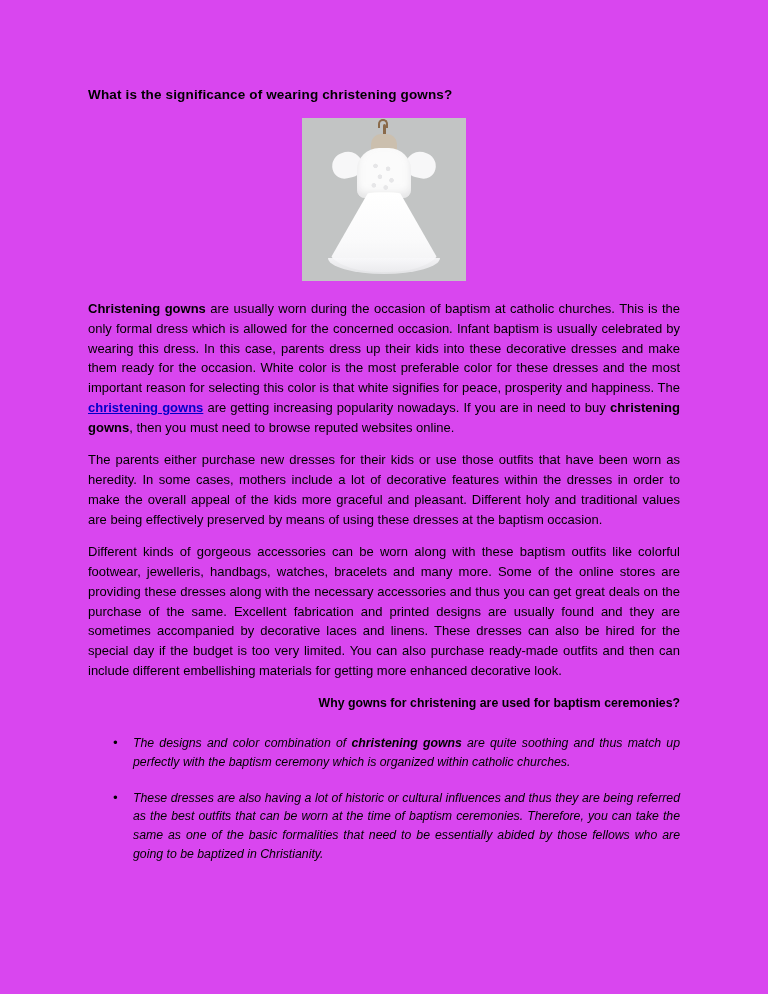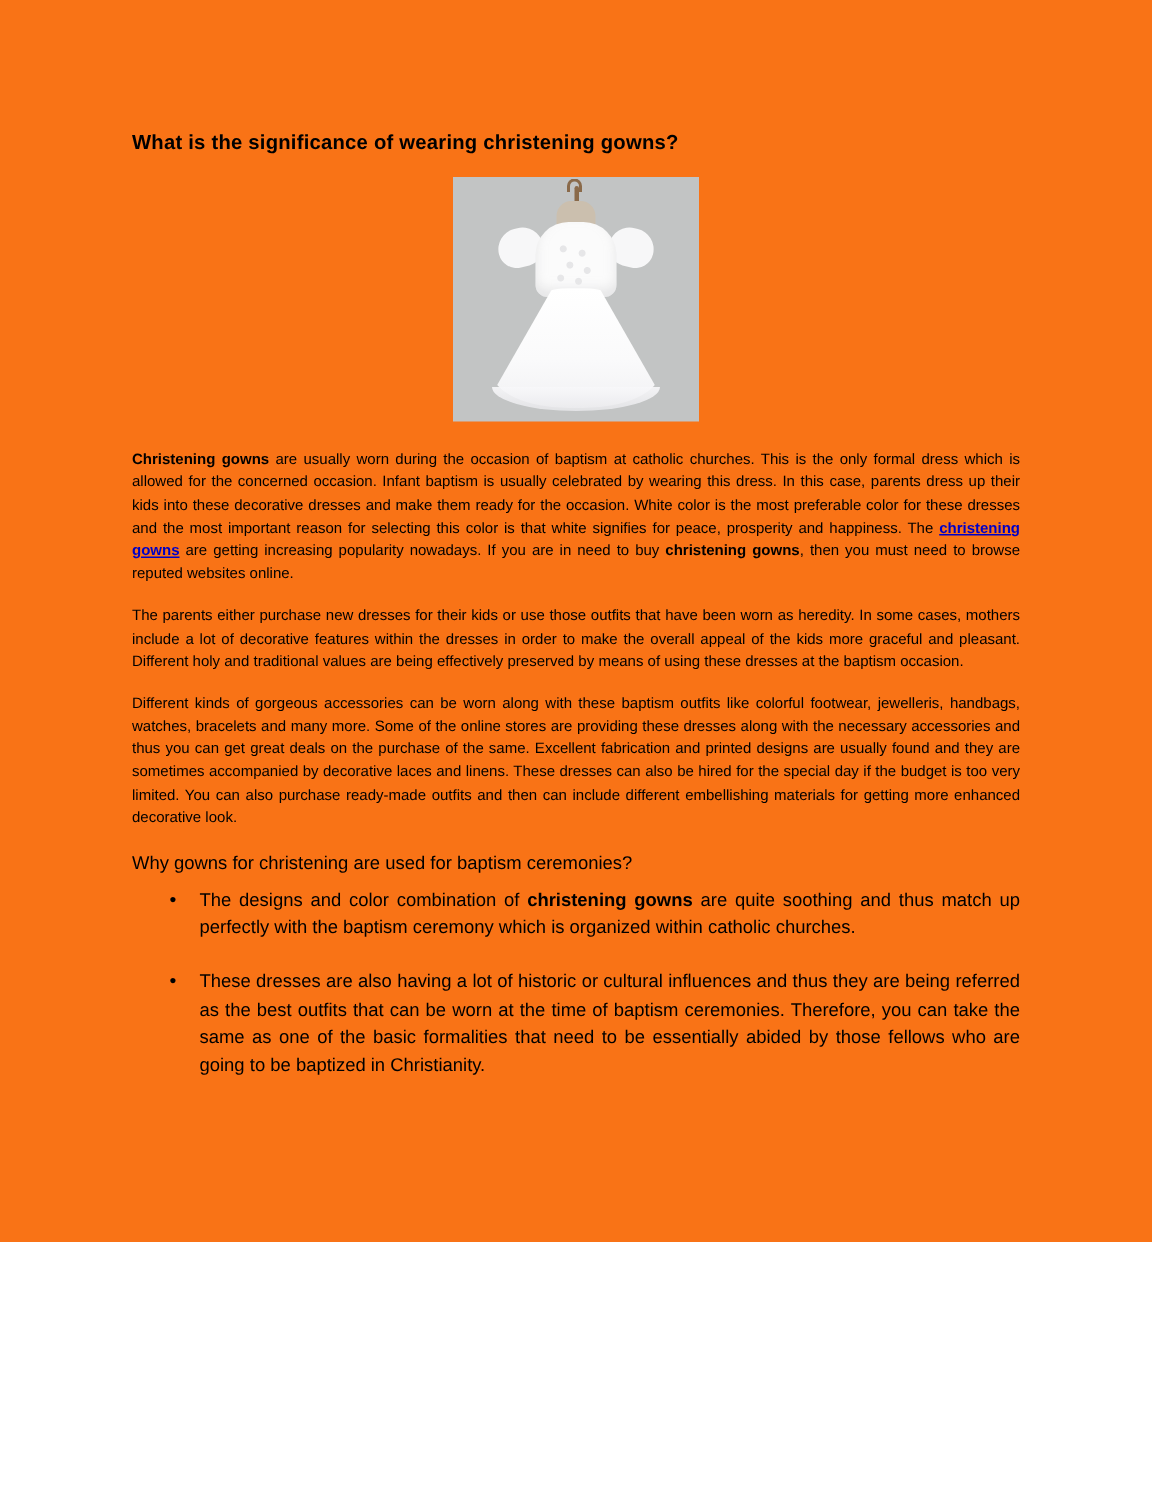--- a/index.html
+++ b/index.html
@@ -11,22 +11,22 @@
     height: 994px;
     background: #ffffff;
     font-family: "Liberation Sans", sans-serif;
     color: #000000;
     overflow: hidden;
   }
 
   .page {
     position: relative;
     width: 768px;
-    height: 828px;
-    background: #f97316;
+    height: 994px;
+    background: #d946ef;
   }
 
   .content {
     position: absolute;
     left: 88px;
     top: 86px;
     width: 592px;
   }
 
   .doc-title {
@@ -154,47 +154,48 @@
     top: 82px;
     text-align: center;
     font-size: 13px;
     letter-spacing: 3px;
     color: rgba(200,200,204,0.55);
     font-family: "Liberation Serif", serif;
     user-select: none;
   }
 
   p.body {
-    font-size: 10px;
+    font-size: 13px;
     line-height: 1.52;
     text-align: justify;
     margin: 0 0 13px 0;
     color: #000;
   }
 
   .subhead {
     font-size: 12.3px;
-    font-weight: normal;
-    line-height: 1.52;
-    margin: 0 0 6px 0;
-    text-align: left;
+    font-weight: bold;
+    line-height: 1.52;
+    margin: 0 0 22px 0;
+    text-align: right;
   }
 
   strong { font-weight: bold; }
 
   a.inline-link {
     color: #0000c8;
     text-decoration: underline;
     font-weight: bold;
   }
 
   ul.bullets {
     list-style: none;
     margin: 6px 0 0 0;
     padding: 0;
+    font-style: italic;
   }
   ul.bullets > li {
     position: relative;
     padding-left: 45px;
     margin-bottom: 17px;
     font-size: 12.3px;
     line-height: 1.52;
     text-align: justify;
   }
   ul.bullets > li:before {

